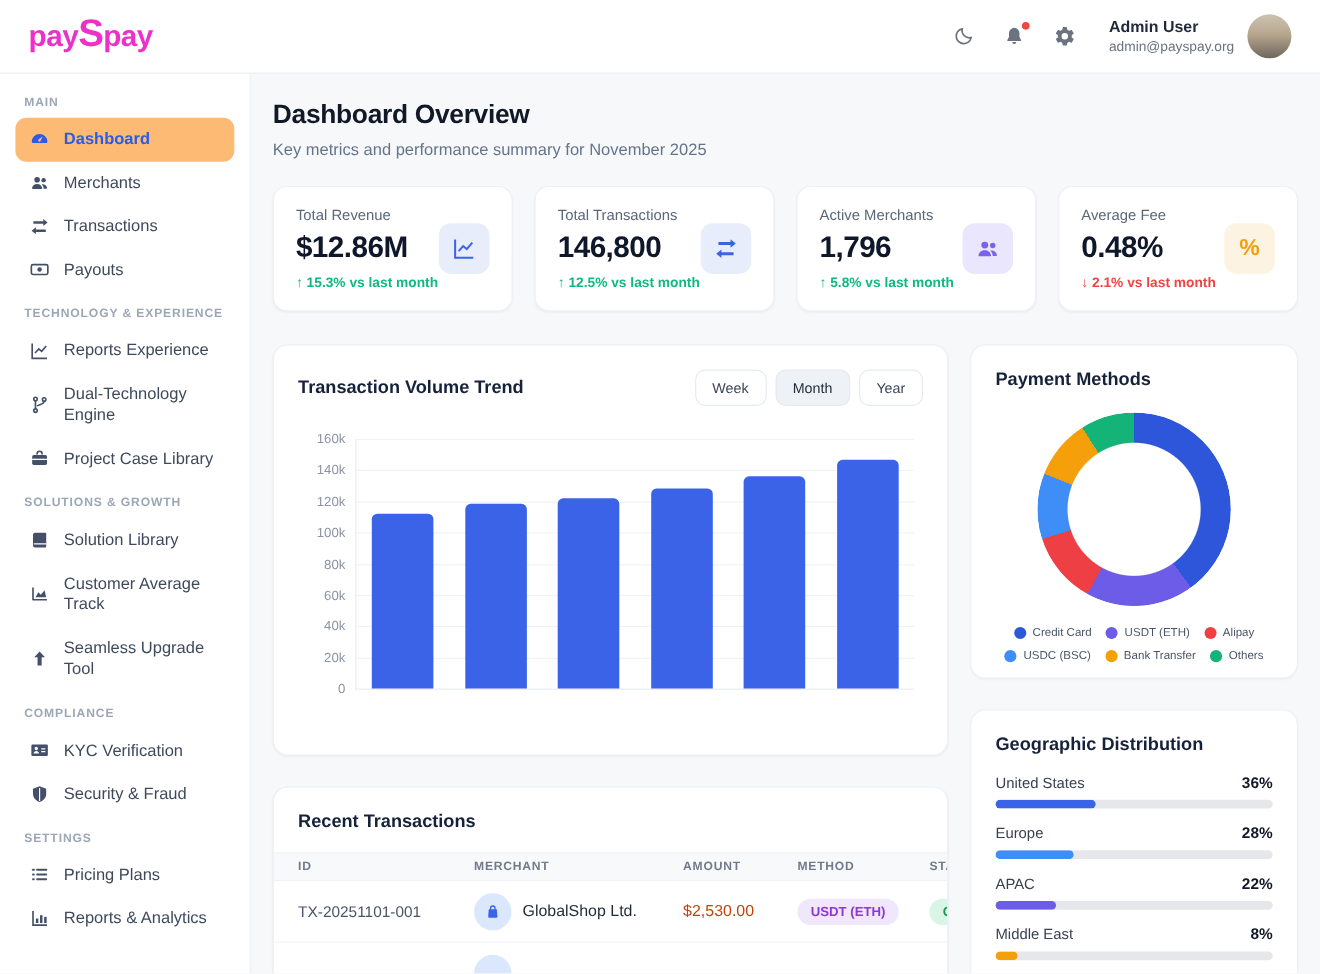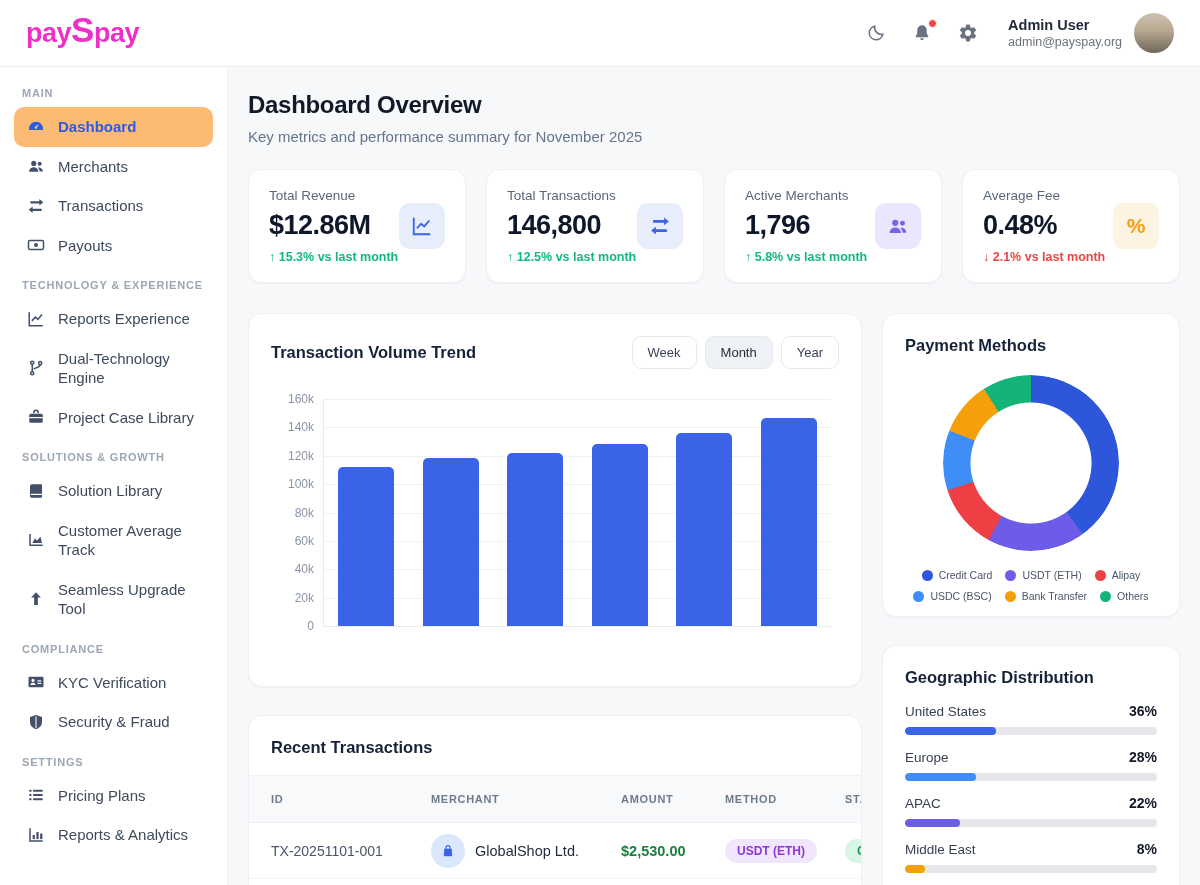--- a/index.html
+++ b/index.html
@@ -60,28 +60,28 @@
   .ytick{position:absolute;right:calc(100% + 10px);transform:translateY(-50%);font-size:12px;color:#8a94a6;white-space:nowrap}
   .bars{position:absolute;left:0;right:0;top:0;bottom:0;display:flex;align-items:flex-end;justify-content:space-around}
   .bar{width:56px;border-radius:5px 5px 0 0}
   .xlabels{display:flex;justify-content:space-around;margin-top:12px}
   .xlabel{width:56px;text-align:center;font-size:12.5px;color:#6b7686}
 
   .table-card{margin-top:28px;overflow:hidden;padding:0}
   .table-title{padding:22px 22px 18px}
   .tbl{min-width:712px}
   .tbl-head,.tbl-row{display:grid;grid-template-columns:160px 190px 104px 120px 120px;align-items:center;padding-left:22px}
-  .tbl-head{background:#f8f9fb;border-top:1px solid #eef1f5;border-bottom:1px solid #eef1f5;height:48px}
+  .tbl-head{background:#f8f9fb;border-top:1px solid #eef1f5;border-bottom:1px solid #eef1f5;height:26px}
   .th{font-size:11px;font-weight:700;letter-spacing:.7px;color:#6f7a8b}
   .tbl-row{height:56px;border-bottom:1px solid #f2f4f8}
   .td-id{font-size:14px;color:#4b5568}
   .td-merchant{display:flex;align-items:center;gap:10px;font-size:14.5px;color:#1f2937}
   .m-icon{width:34px;height:34px;border-radius:50%;background:#dbe7fd;color:#3a63e8;display:flex;align-items:center;justify-content:center;flex:none}
   .m-icon svg{width:16px;height:16px}
-  .td-amount{font-size:14.5px;color:#15803d;font-weight:700}
+  .td-amount{font-size:14.5px;color:#c2410c;font-weight:400}
   .pill{display:inline-block;font-size:12px;font-weight:700;padding:5px 12px;border-radius:999px}
   .pill.purple{background:#f1e7fc;color:#9036d9}
   .pill.green{background:#d9f5e5;color:#189a55}
 
   .donut-card{padding:22px;height:304px}
   .donut{width:176px;height:176px;border-radius:50%;margin:20px auto 0;
     -webkit-mask:radial-gradient(circle,transparent 60px,#000 61px);
     mask:radial-gradient(circle,transparent 60px,#000 61px)}
   .legend{display:flex;flex-wrap:wrap;justify-content:center;column-gap:13px;row-gap:9px;margin-top:18px;padding:0 2px}
   .lg-item{display:flex;align-items:center;gap:6px}

